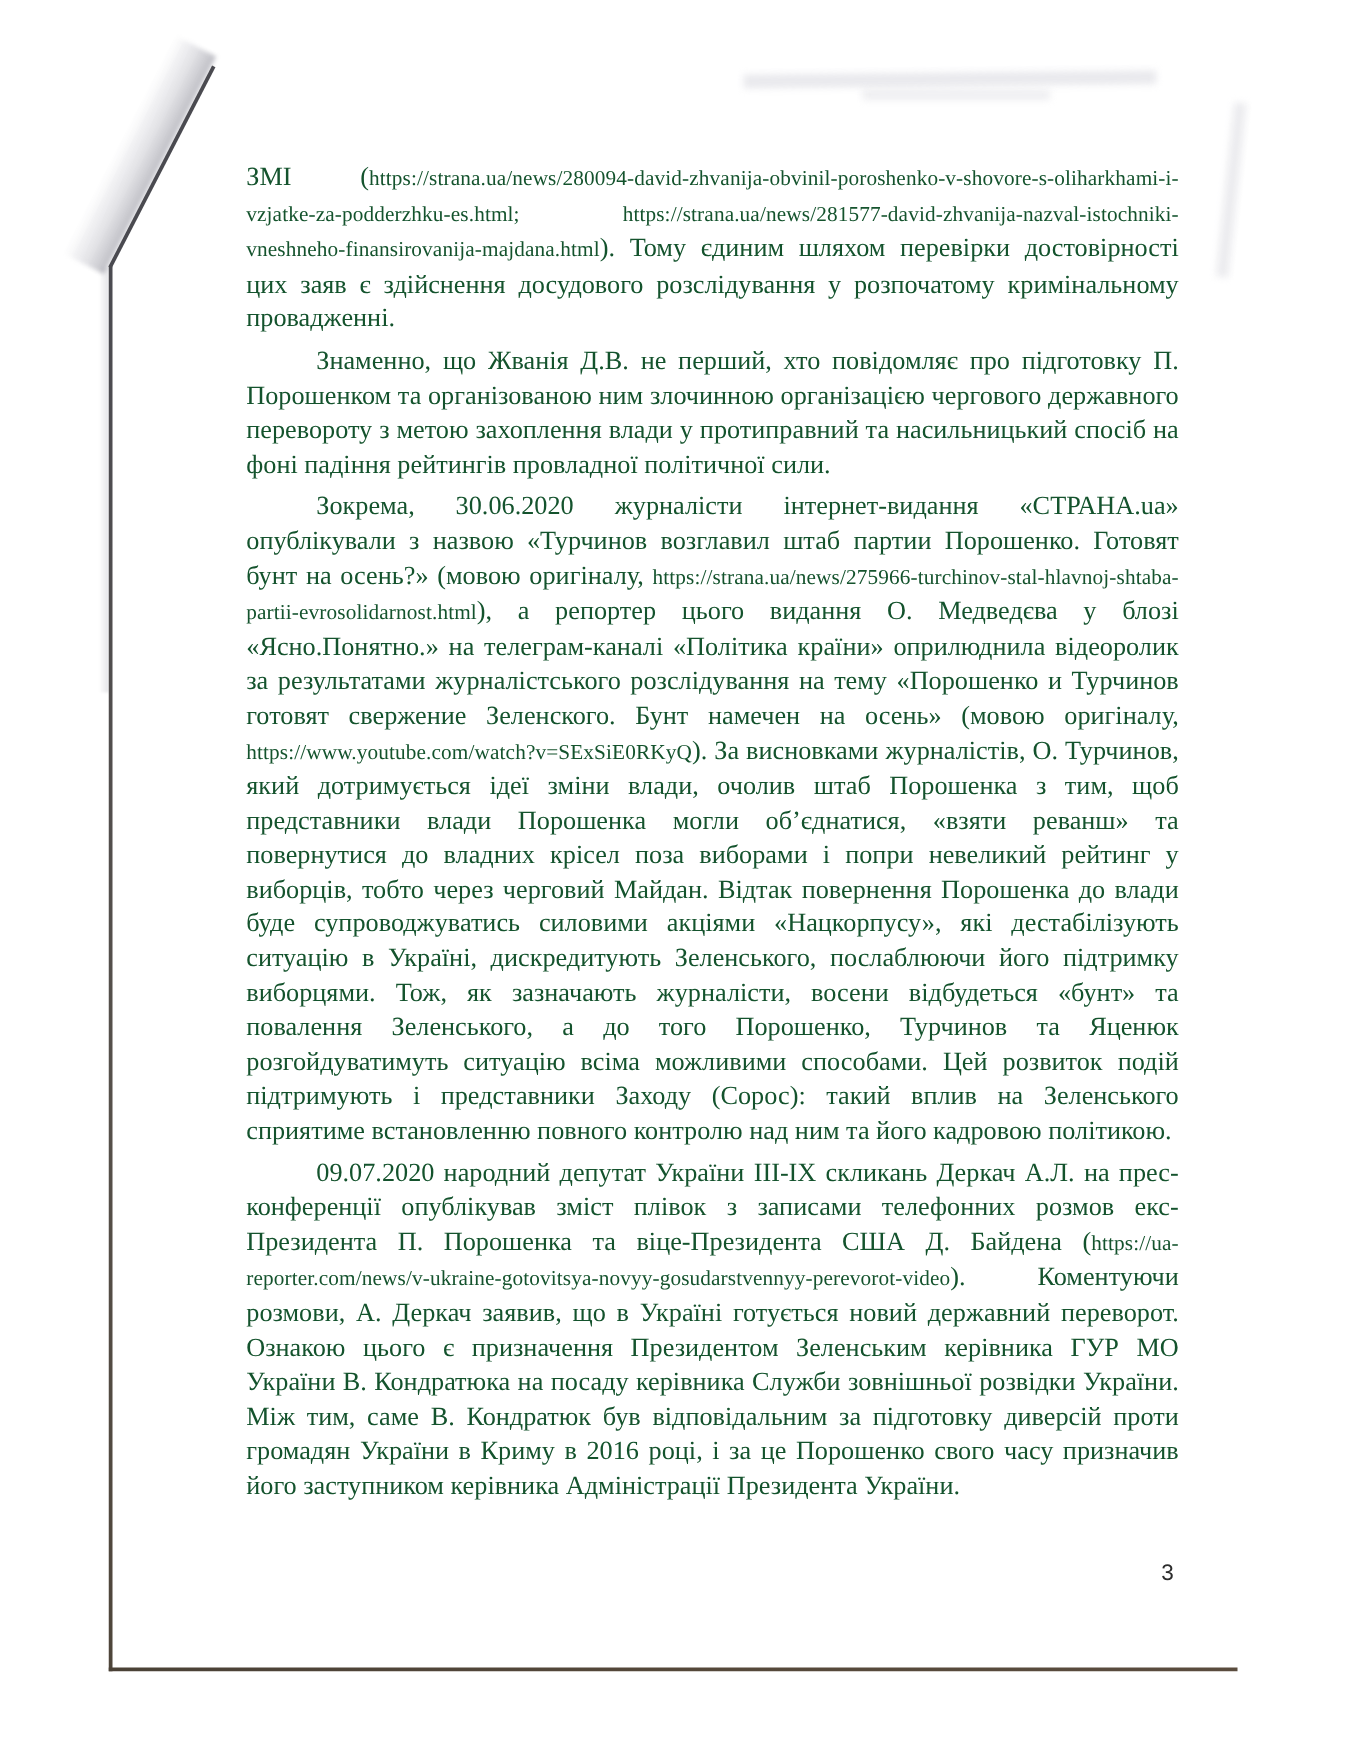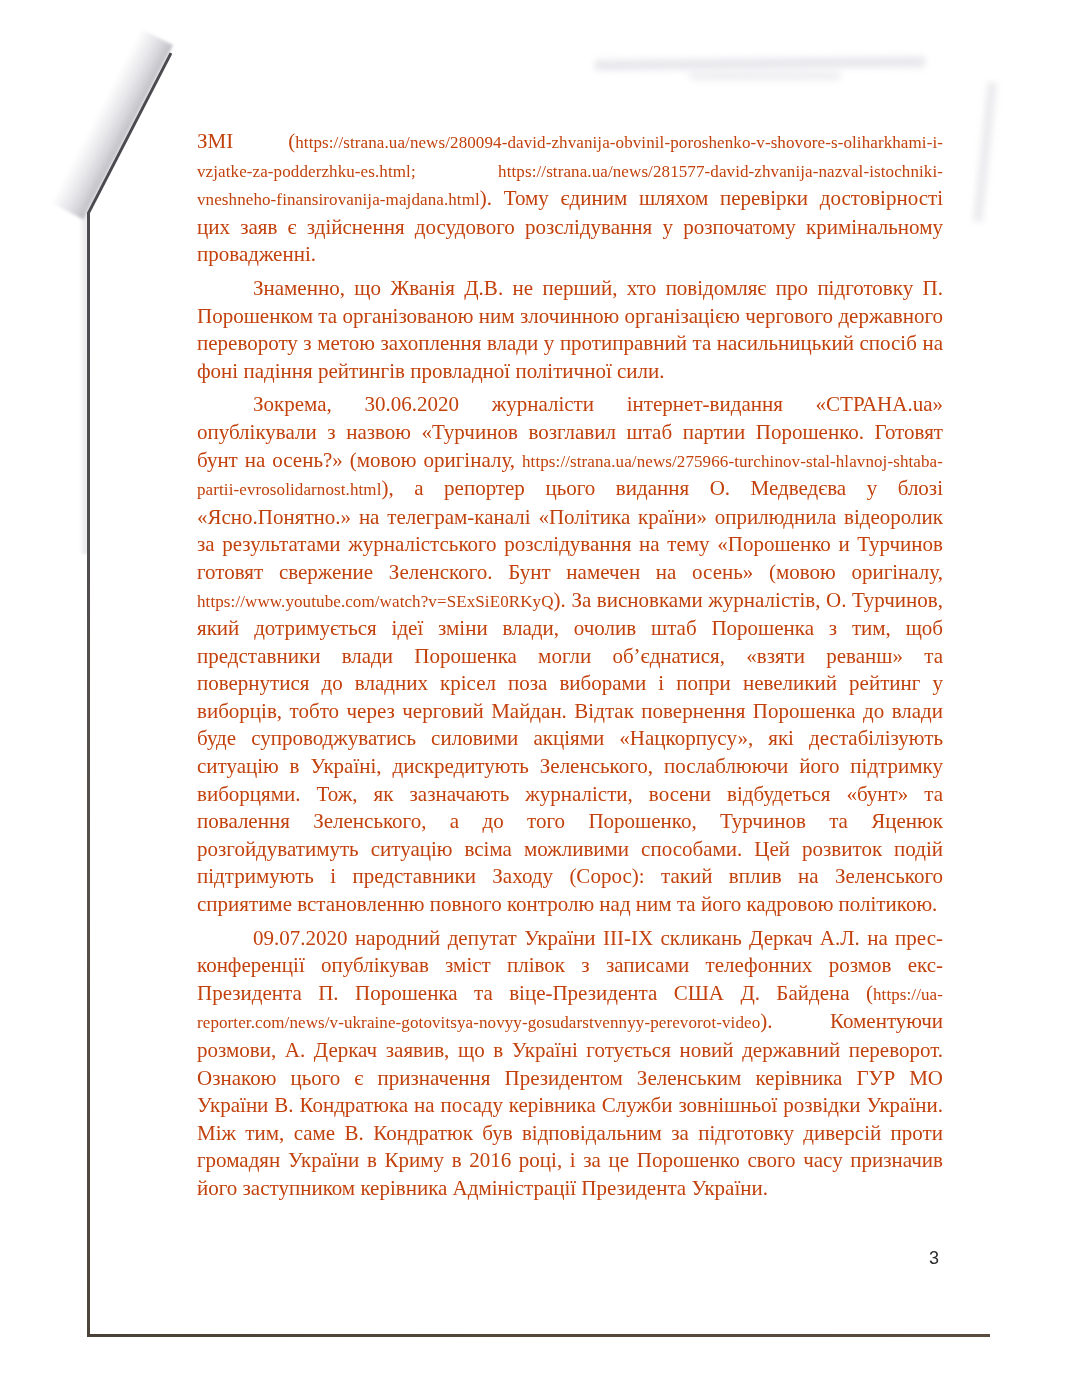--- a/index.html
+++ b/index.html
@@ -55,21 +55,21 @@
     left: 980px; top: 82px; width: 10px; height: 140px;
     background: rgba(208,208,216,0.40);
     filter: blur(3px);
     transform: rotate(6deg);
   }
 
   
   .content {
     position: absolute;
     left: 197px; top: 128px; width: 746px;
-    color: #c2410c;
+    color: #14532d;
     font-size: 21px;
     line-height: 27.6px;
     text-align: justify;
   }
   .content p { margin: 0 0 6px 0; }
   .content p.indent { text-indent: 56px; }
   .run-body { font-size: 21px; }
   .run-url  { font-size: 17px; letter-spacing: 0.1px; }
 
   .page-number {

